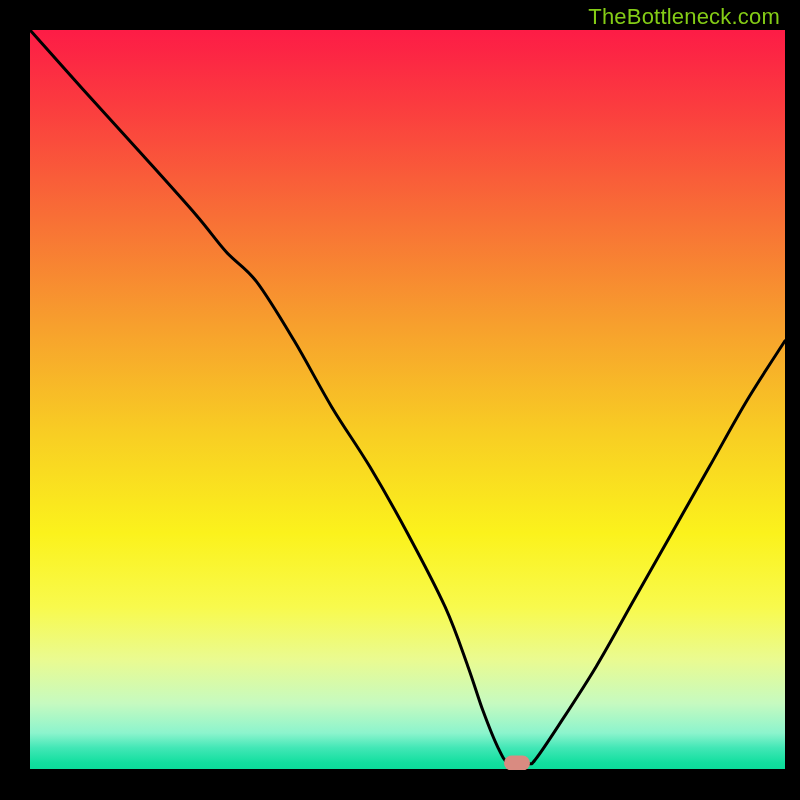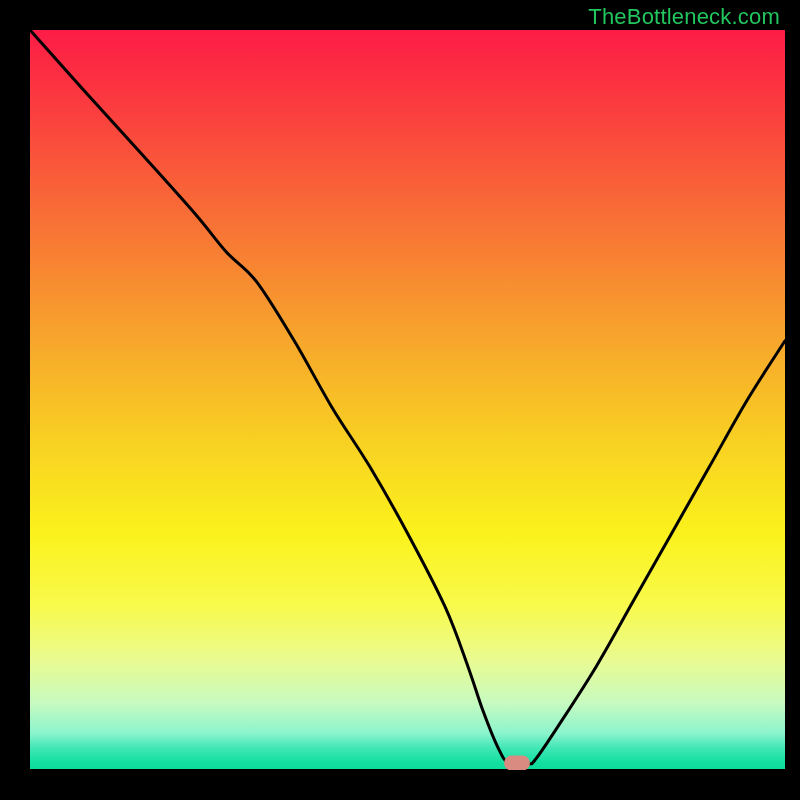--- a/index.html
+++ b/index.html
@@ -44,21 +44,21 @@
     position: absolute;
     border-radius: 8px;
     transform: translate(-50%, -50%);
   }
 </style>
 </head>
 <body>
 
 <div class="frame">
 
-  <div class="watermark" style="right: 20px; top: 4px; color: #22c55e;">TheBottleneck.com</div>
+  <div class="watermark" style="right: 20px; top: 4px; color: #84cc16;">TheBottleneck.com</div>
 
   <div class="plot" id="plot" style="left: 30px; top: 30px; width: 755px; height: 740px;">
     <div class="gradient" id="grad" style="background: linear-gradient(rgb(253, 28, 70) 0%, rgb(251, 59, 63) 10%, rgb(248, 110, 54) 25%, rgb(247, 160, 45) 40%, rgb(248, 207, 35) 55%, rgb(251, 242, 28) 68%, rgb(248, 250, 77) 78%, rgb(234, 251, 144) 85%, rgb(198, 250, 192) 91%, rgb(140, 244, 205) 95%, rgb(66, 231, 182) 97%, rgb(18, 223, 159) 99%, rgb(11, 220, 154) 100%);"></div>
     <svg class="curve" id="curve-svg" width="755" height="740" viewBox="0 0 755 740">
         <path d="M 0 0 C 8.808333333333335 9.866666666666655, 33.97500000000001 38.23333333333325, 52.85000000000001 59.19999999999993 C 71.72500000000001 80.16666666666661, 94.375 104.83333333333339, 113.25 125.80000000000007 C 132.125 146.76666666666674, 152.25833333333333 168.96666666666667, 166.1 185 C 179.94166666666666 201.03333333333333, 186.23333333333335 210.9, 196.3 222 C 206.36666666666667 233.1, 215.175 236.79999999999995, 226.5 251.59999999999997 C 237.825 266.4, 251.66666666666666 289.8333333333333, 264.25 310.8 C 276.8333333333333 331.7666666666667, 289.4166666666667 356.4333333333334, 302 377.40000000000003 C 314.5833333333333 398.3666666666667, 327.1666666666667 415.6333333333334, 339.75 436.6 C 352.3333333333333 457.56666666666666, 364.91666666666663 479.76666666666665, 377.5 503.2 C 390.08333333333337 526.6333333333333, 405.1833333333334 555, 415.25000000000006 577.2 C 425.3166666666667 599.4000000000001, 431.60833333333335 619.1333333333333, 437.9 636.4 C 444.1916666666666 653.6666666666666, 447.96666666666664 667.2333333333333, 453 680.8 C 458.03333333333336 694.3666666666666, 463.6958333333333 708.92, 468.1 717.8 C 472.5041666666667 726.68, 474.39166666666665 731.3666666666667, 479.425 734.08 C 484.45833333333337 736.7933333333334, 493.89583333333337 734.9433333333334, 498.3 734.08 C 502.70416666666665 733.2166666666667, 500.8166666666667 735.3133333333333, 505.85 728.9 C 510.8833333333333 722.4866666666667, 518.4333333333334 711.0166666666667, 528.5 695.6 C 538.5666666666666 680.1833333333334, 553.6666666666666 657.3666666666667, 566.25 636.4 C 578.8333333333334 615.4333333333333, 591.4166666666666 592, 604 569.8 C 616.5833333333334 547.5999999999999, 629.1666666666666 525.4, 641.75 503.2 C 654.3333333333334 481, 666.9166666666666 458.8, 679.5 436.6 C 692.0833333333334 414.40000000000003, 704.6666666666666 390.9666666666667, 717.25 370 C 729.8333333333334 349.0333333333333, 748.7083333333334 320.6666666666667, 755 310.8" fill="none" stroke="#000000" stroke-width="3" stroke-linecap="round" stroke-linejoin="round"></path>
         <line x1="0" x2="755" y1="739.5" y2="739.5" stroke="#000" stroke-width="1"></line>
       </svg>
     <div class="marker" id="marker" style="left: 486.975px; top: 733.34px; width: 26px; height: 15px; background: rgb(217, 139, 129);"></div>
   </div>
 

